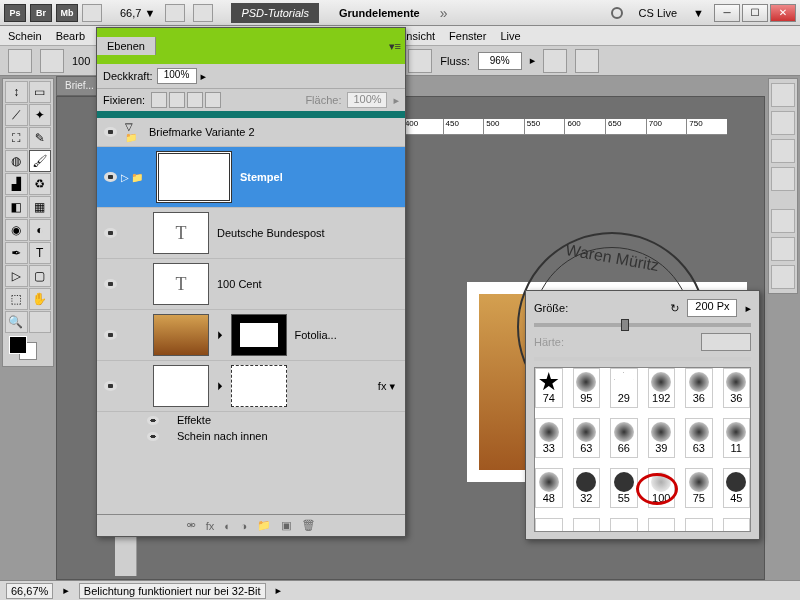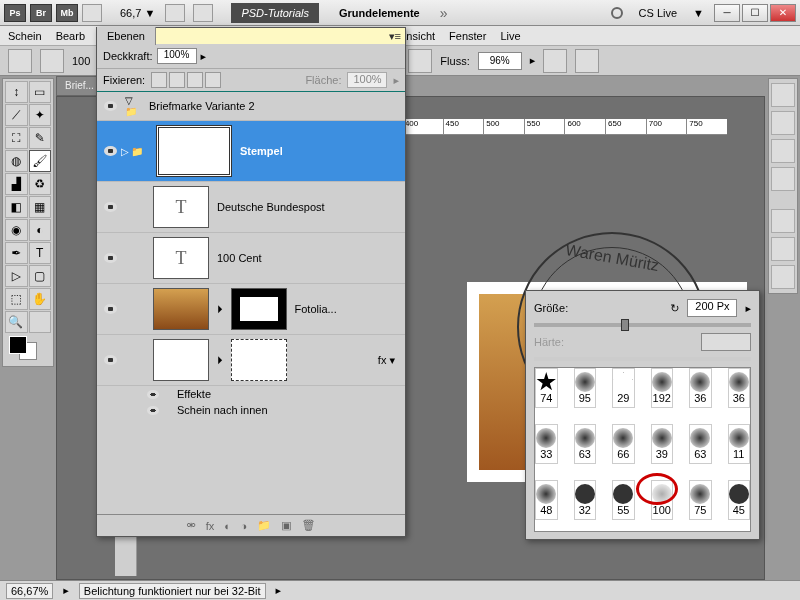--- a/index.html
+++ b/index.html
@@ -40,28 +40,28 @@
 .sidepanel .pi { height: 24px; background: #ddd; border: 1px solid #aaa; }
 .stampviz { position: absolute; left: 410px; top: 135px; width: 280px; height: 250px; }
 .stampviz .frame { width: 280px; height: 200px; background: linear-gradient(#d4a050, #a05820); border: 12px solid #fff; position: absolute; top: 50px; }
 .stampviz .circle { position: absolute; width: 190px; height: 190px; border: 2px solid #333; border-radius: 50%; top: 0; left: 50px; display: flex; align-items: center; justify-content: center; }
 .stampviz .circle2 { width: 160px; height: 160px; border: 1px solid #333; border-radius: 50%; position: absolute; }
 .stampviz .ct { position: absolute; font-size: 16px; color: #333; }
 .stampviz .ct1 { top: 15px; transform: rotate(10deg); }
 .stampviz .ct2 { top: 85px; font-size: 14px; }
 
 .layers-panel { position: absolute; left: 96px; top: 27px; width: 310px; height: 510px; background: #cfcfcf; border: 1px solid #555; box-shadow: 2px 2px 6px rgba(0,0,0,0.4); z-index: 10; }
-.layers-panel .ptab { background: #fef9c3; height: 16px; display: flex; align-items: center; }
+.layers-panel .ptab { background: #84cc16; height: 36px; display: flex; align-items: center; }
 .layers-panel .ptab .tb { background: #cfcfcf; padding: 3px 10px; font-size: 11px; border-right: 1px solid #888; }
 .layers-panel .ptab .menu { margin-left: auto; width: 20px; text-align: center; color: #333; }
 .layers-panel .row1 { display: flex; align-items: center; padding: 4px 6px; gap: 6px; border-bottom: 1px solid #aaa; }
 .layers-panel .bm { flex: 1; height: 18px; background: #fff; border: 1px solid #888; padding: 0 4px; font-size: 10px; display: flex; align-items: center; justify-content: space-between; }
 .layers-panel .op { display: flex; align-items: center; gap: 4px; font-size: 10px; }
 .layers-panel .op .v { width: 40px; height: 16px; background: #fff; border: 1px solid #888; text-align: center; font-size: 10px; }
-.layers-panel .row2 { display: flex; align-items: center; padding: 3px 6px; gap: 6px; font-size: 10px; border-bottom: 1px solid #0f766e; }
+.layers-panel .row2 { display: flex; align-items: center; padding: 3px 6px; gap: 6px; font-size: 10px; border-bottom: 7px solid #0f766e; }
 .layers-panel .lock { display: flex; gap: 2px; }
 .layers-panel .lock div { width: 16px; height: 16px; background: #ddd; border: 1px solid #999; }
 .layerlist { height: 410px; overflow: hidden; background: #cfcfcf; }
 .lgroup { display: flex; align-items: center; padding: 3px 4px; gap: 6px; border-bottom: 1px solid #bbb; }
 .lgroup .fold { width: 18px; font-size: 10px; }
 .layer { display: flex; align-items: center; padding: 4px 4px 4px 24px; gap: 8px; border-bottom: 1px solid #bbb; }
 .layer.sel { background: #3d8fe0; color: #fff; }
 .layer .thumb { width: 56px; height: 42px; background: #fff; border: 1px solid #555; position: relative; }
 .layer .thumb.big { width: 76px; height: 52px; border: 3px double #333; }
 .layer .thumb.t { display: flex; align-items: center; justify-content: center; font-family: serif; font-size: 18px; color: #666; }
@@ -72,21 +72,21 @@
 .layer .arr { font-size: 10px; margin-right: 4px; }
 .lfx { padding: 2px 4px 2px 50px; font-size: 10px; display:flex; align-items:center; gap:18px; }
 .lfooter { position: absolute; bottom: 0; left:0; right:0; height: 22px; background: #cfcfcf; border-top: 1px solid #888; display: flex; align-items: center; justify-content: center; gap: 10px; font-size: 12px; color: #666; }
 
 .brush-panel { position: absolute; right: 40px; top: 290px; width: 235px; height: 250px; background: #cfcfcf; border: 1px solid #555; box-shadow: 2px 2px 6px rgba(0,0,0,0.4); z-index: 20; padding: 8px; }
 .brush-panel .br { display: flex; align-items: center; gap: 8px; margin-bottom: 6px; font-size: 10px; }
 .brush-panel .br .lab { width: 40px; }
 .brush-panel .br .sld { flex: 1; height: 4px; background: #aaa; position: relative; }
 .brush-panel .br .sld .h { position: absolute; width: 8px; height: 12px; background: #888; border: 1px solid #333; top: -4px; left: 40%; }
 .brush-panel .br .val { width: 50px; height: 18px; background: #fff; border: 1px solid #888; text-align: center; }
-.brushgrid { display: grid; grid-template-columns: repeat(6, 1fr); gap: 16px; border: 1px solid #888; background: #fff; margin-top: 4px; height: 165px; overflow: hidden; }
+.brushgrid { display: grid; grid-template-columns: repeat(6, 1fr); gap: 10px; border: 1px solid #888; background: #fff; margin-top: 4px; height: 165px; overflow: hidden; }
 .brushgrid .bc { border: 1px solid #ccc; height: 40px; display: flex; flex-direction: column; align-items: center; justify-content: center; font-size: 9px; position: relative; }
 .brushgrid .bc .bi { width: 20px; height: 20px; background: #333; border-radius: 50%; }
 .brushgrid .bc .bi.star { clip-path: polygon(50% 0,61% 35%,98% 35%,68% 57%,79% 91%,50% 70%,21% 91%,32% 57%,2% 35%,39% 35%); background:#000; border-radius:0;}
 .brushgrid .bc .bi.star-o { background:#fff; border: 1px solid #333; clip-path: polygon(50% 0,61% 35%,98% 35%,68% 57%,79% 91%,50% 70%,21% 91%,32% 57%,2% 35%,39% 35%); border-radius:0;}
 .brushgrid .bc .bi.sc { background: radial-gradient(#333, transparent); }
 .brushgrid .bc .bi.sq { border-radius: 0; }
 .redring { position: absolute; width: 42px; height: 32px; border: 3px solid #c00; border-radius: 50%; left: 110px; bottom: 34px; z-index: 2; pointer-events:none;}
 
 .statusbar { position: absolute; bottom: 0; left: 0; right: 0; height: 20px; background: #d8d8d8; border-top: 1px solid #888; display: flex; align-items: center; padding: 0 6px; gap: 10px; font-size: 10px; }
 .statusbar .sv { border: 1px solid #999; padding: 1px 4px; background: #eee; }

